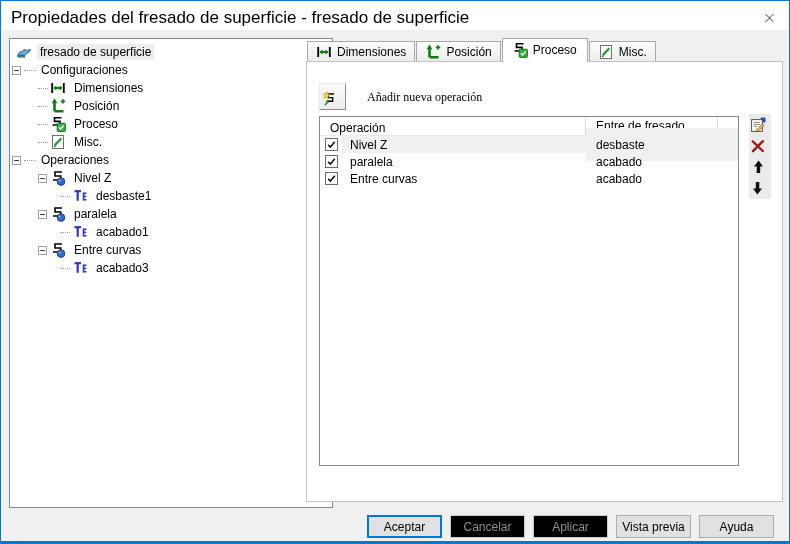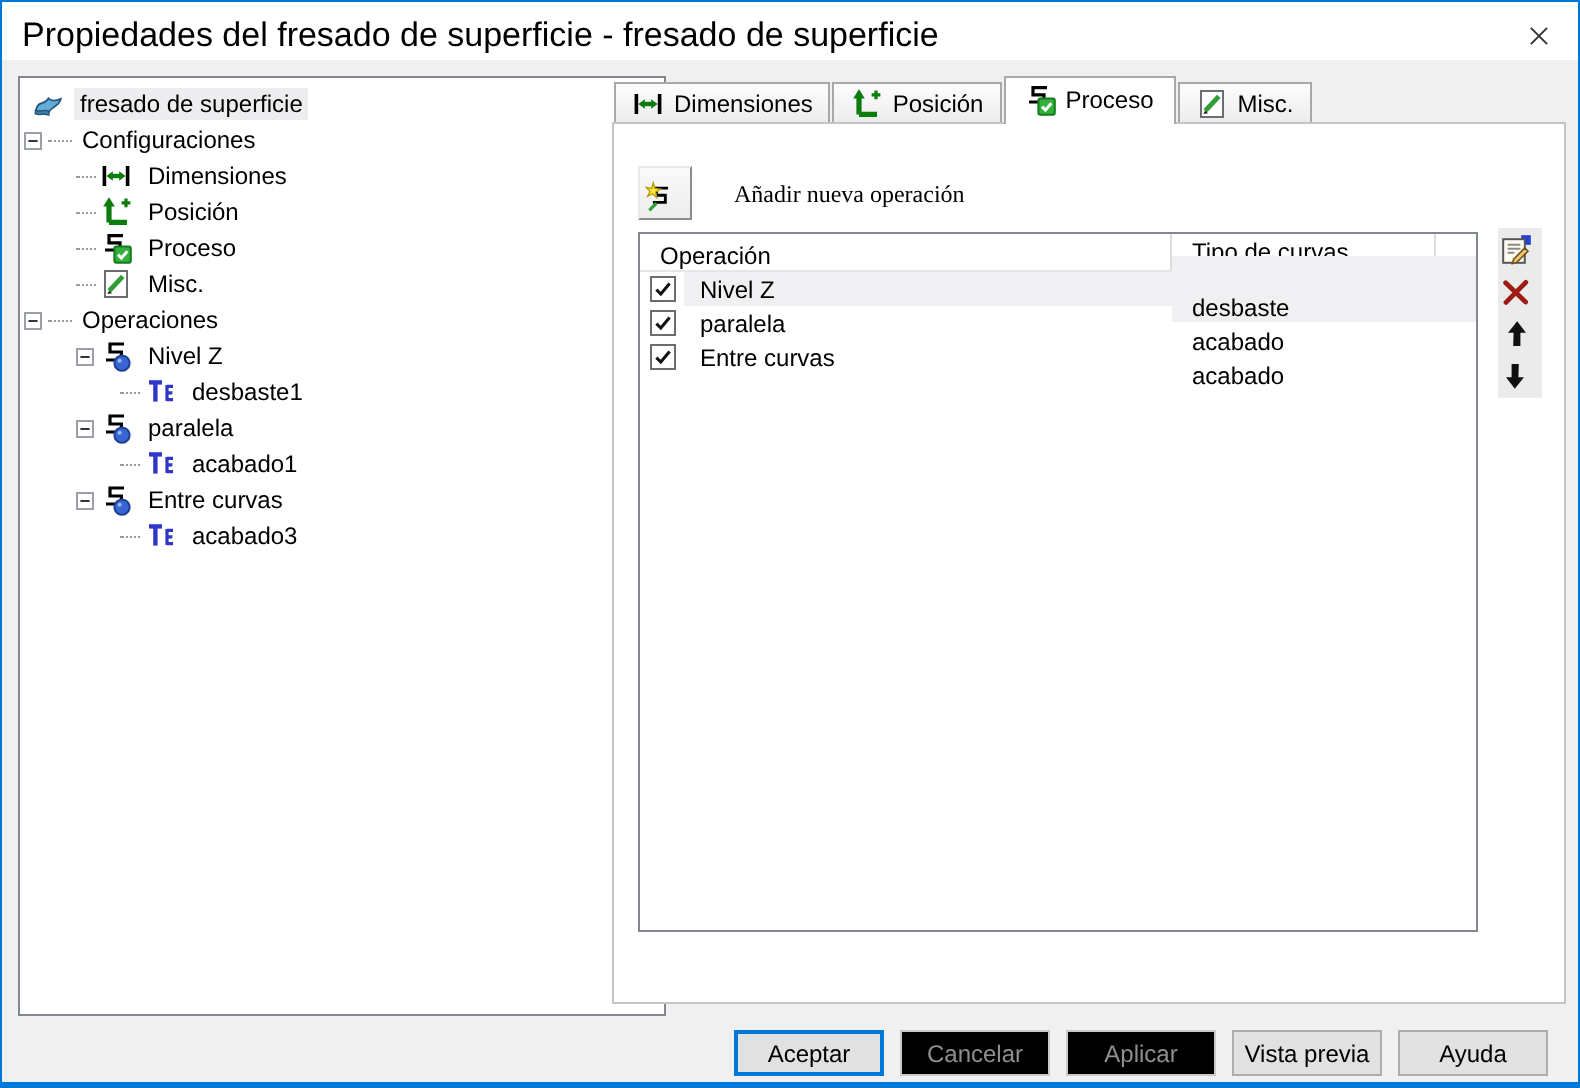--- a/index.html
+++ b/index.html
@@ -53,21 +53,21 @@
   .thead{display:flex;height:18px;align-items:center;border-bottom:1px solid #e6e6e6;}
   .hcell{box-sizing:border-box;height:18px;display:flex;align-items:center;border-right:1px solid #dcdcdc;}
   .hcell.c1{width:266px;padding-left:10px;align-items:flex-end;}
   .hcell.c2{width:132px;padding-left:10px;}
   .row{display:flex;height:17px;align-items:center;}
   .cbcell{width:22px;flex:0 0 22px;display:flex;align-items:center;height:17px;}
   .cb{width:13px;height:13px;margin-left:5px;box-sizing:border-box;border:1px solid #6d6d6d;
     background:#fff;display:inline-flex;align-items:center;justify-content:center;}
   .cb svg{width:11px;height:11px;}
   .namecell{width:244px;flex:0 0 244px;height:17px;display:flex;align-items:center;padding-left:8px;box-sizing:border-box;}
-  .tipocell{flex:1;height:33px;display:flex;align-items:flex-end;padding-left:10px;box-sizing:border-box;}
+  .tipocell{flex:1;height:33px;display:flex;align-items:center;padding-left:10px;box-sizing:border-box;}
   .row.rsel .namecell,.row.rsel .tipocell{background:#f0f0f2;}
   
   .sidetools{position:absolute;left:748px;top:113px;width:22px;box-sizing:border-box;background:#ebebeb;
     display:flex;flex-direction:column;align-items:center;padding:3px 0;gap:5px;z-index:2;}
   .toolbtn{width:18px;height:16px;border:none;background:transparent;padding:0;display:flex;
     align-items:center;justify-content:center;}
   .toolbtn svg{width:16px;height:16px;}
   
   .footer{position:absolute;left:0;right:0;top:514px;height:23px;display:flex;
     justify-content:flex-end;gap:8px;padding-right:15px;}
@@ -307,21 +307,21 @@
       </span>
     </button>
   <span class="addlabel">Añadir nueva operación</span>
 
   <div class="optable" id="optable">
       <div class="thead">
         <div class="hcell c1">
           <span>Operación</span>
         </div>
         <div class="hcell c2">
-          <span>Tipo de curvas</span>
+          <span>Entre de fresado</span>
         </div>
       </div>
       <div class="row rsel">
         <div class="cbcell">
           <span class="cb">
             <svg viewBox="0 0 13 13">
               <path d="M2.6 6.9 L5.2 9.5 L10.4 3.3" stroke="#111" stroke-width="1.8" fill="none"></path>
             </svg>
           </span>
         </div>

